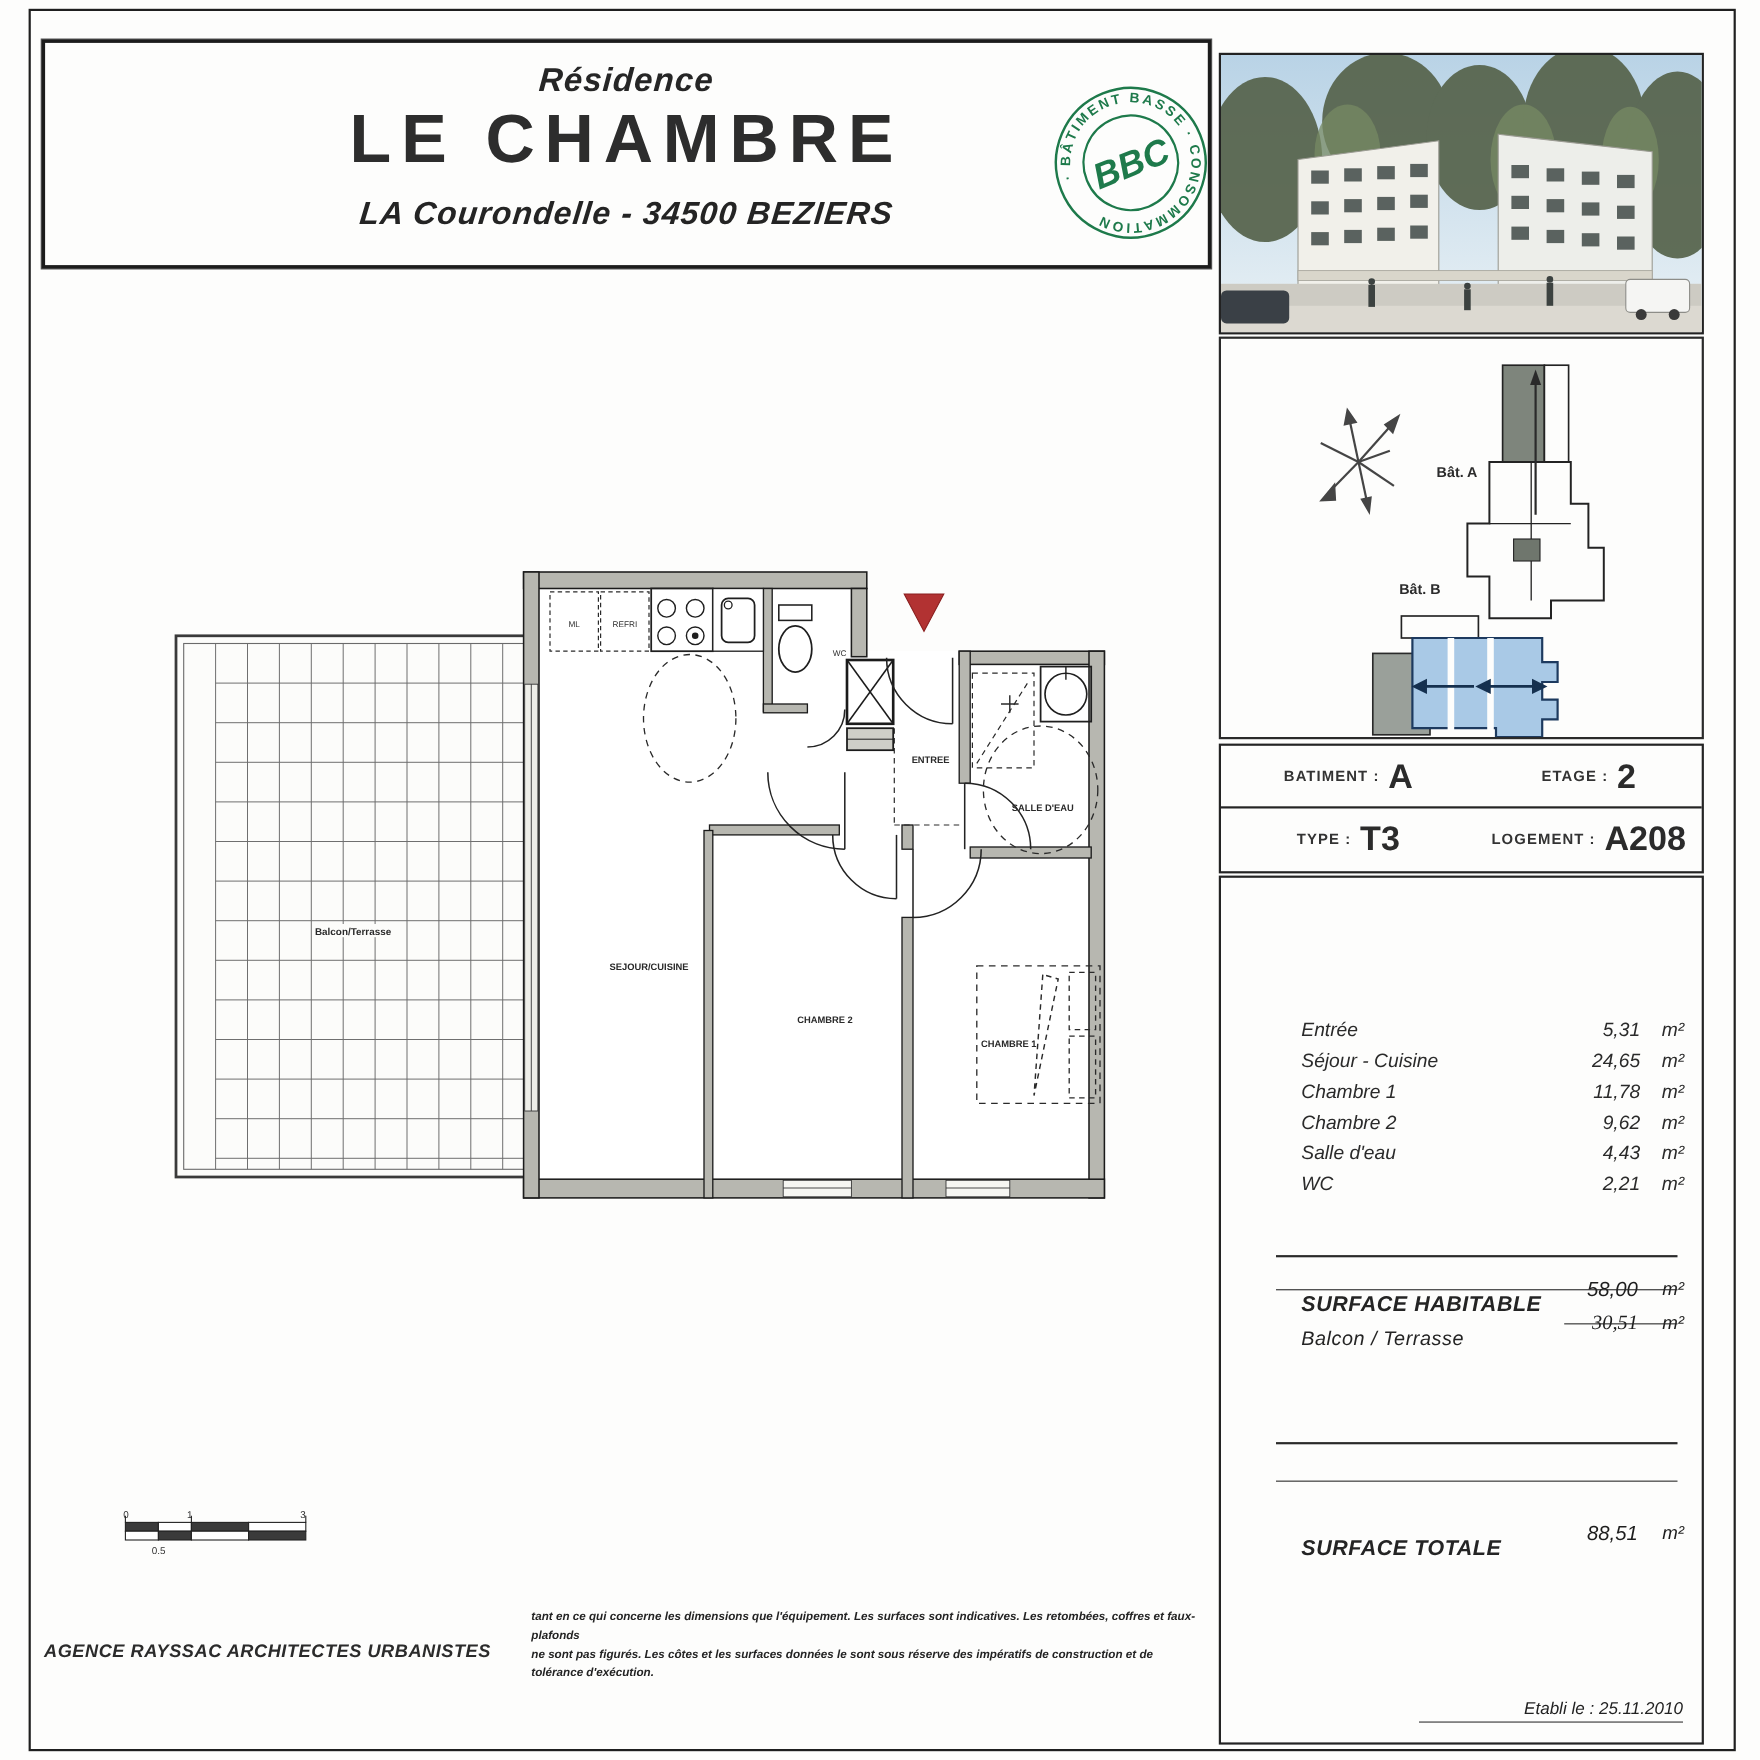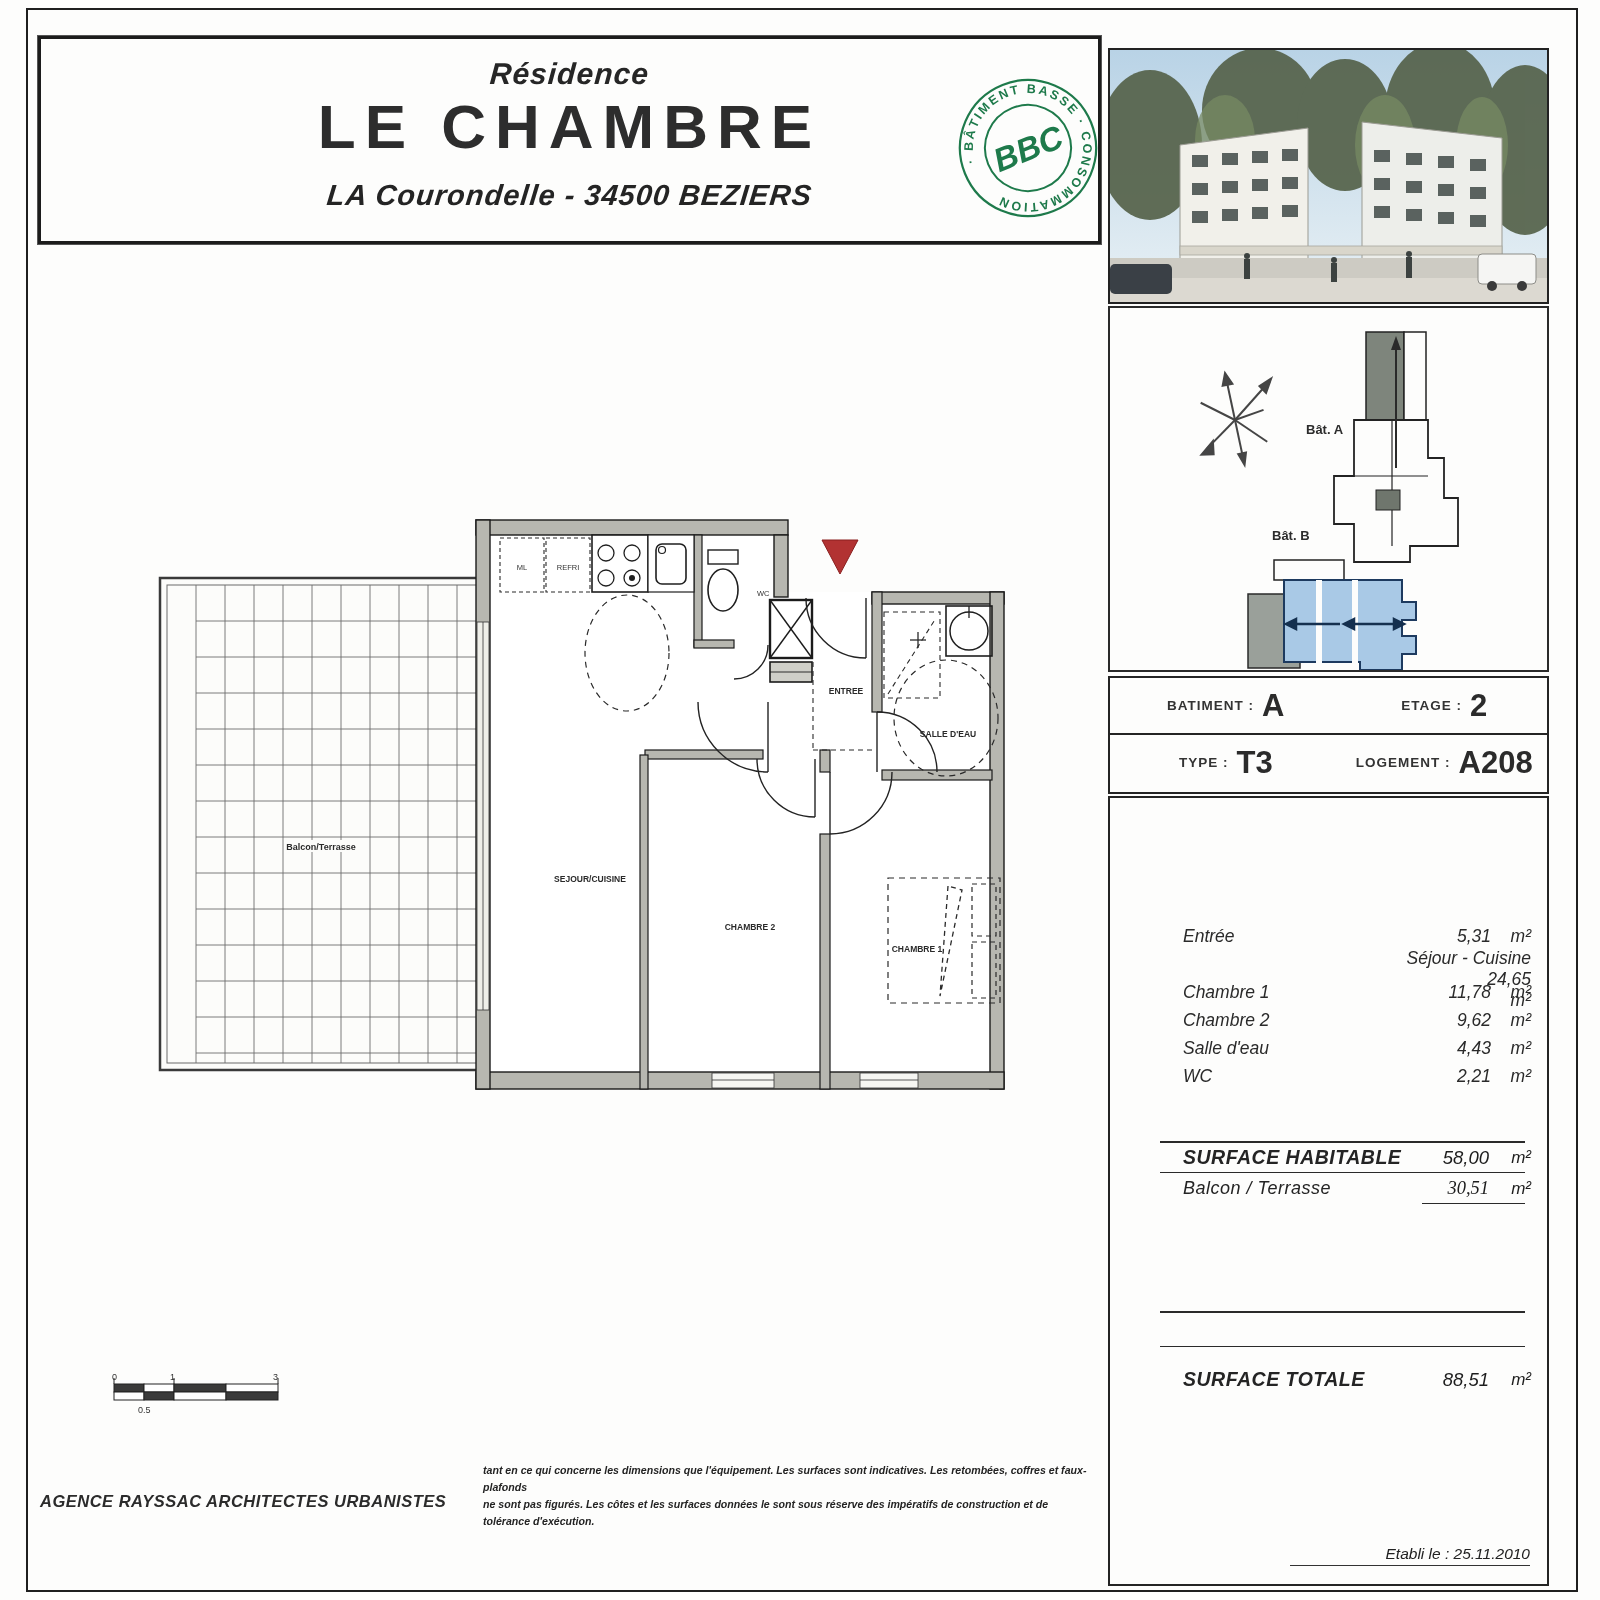--- a/index.html
+++ b/index.html
@@ -30,21 +30,21 @@
   .info-value{font-size:31px;font-weight:600;color:#2b2b2b;}
   #detail-panel{left:1108px;top:796px;width:437px;height:786px;border:2px solid #242424;}
   .room-row{position:absolute;left:72px;width:348px;height:27px;display:flex;align-items:flex-end;
             font-style:italic;font-size:17.5px;color:#2a2a2a;}
   .room-label{flex:1;}
   .room-val{width:66px;text-align:right;font-weight:500;}
   .room-unit{width:40px;text-align:right;font-style:italic;}
   .rule{position:absolute;height:0;border-top:2.5px solid #2a2a2a;}
   .rule.thin{border-top-width:1.5px;}
   .sum-row{position:absolute;left:52px;width:372px;display:flex;align-items:center;}
-  .sum-label{flex:1;font-style:italic;font-weight:700;font-size:19.5px;letter-spacing:.5px;color:#242424;}
+  .sum-label{flex:1;font-style:italic;font-weight:700;font-size:19.5px;letter-spacing:.5px;color:#242424;margin-top:29px;}
   .sum-label.norm{font-weight:500;font-size:18px;}
   .sum-val{width:76px;text-align:right;font-style:italic;font-weight:400;font-size:18.5px;}
   .sum-val.norm{font-weight:500;font-family:Liberation Serif, serif;}
   .sum-unit{width:42px;text-align:right;font-style:italic;font-size:17px;}
   #date-line{left:1290px;top:1545px;width:240px;text-align:right;font-style:italic;font-size:15.5px;
              color:#222;border-bottom:1.5px solid #333;padding-bottom:2px;}
   
   #visa-box{left:928px;top:1263px;width:158px;height:180px;border:2px solid #2a2a2a;}
   #visa-box .visa-label{position:absolute;top:8px;width:100%;text-align:center;font-style:italic;
                         font-size:17px;color:#242424;}
@@ -229,21 +229,21 @@
     </div>
   </div>
 
   <div class="abs" id="detail-panel"></div>
 
   <div class="abs room-row" style="left:1183px;top:920px;width:348px;">
     <span class="room-label">Entrée</span>
     <span class="room-val">5,31</span>
     <span class="room-unit">m²</span>
   </div>
-  <div class="abs room-row" style="left:1183px;top:948px;width:348px;flex-direction:column;">
+  <div class="abs room-row" style="left:1183px;top:948px;width:348px;">
     <span class="room-label">Séjour - Cuisine</span>
     <span class="room-val">24,65</span>
     <span class="room-unit">m²</span>
   </div>
   <div class="abs room-row" style="left:1183px;top:976px;width:348px;">
     <span class="room-label">Chambre 1</span>
     <span class="room-val">11,78</span>
     <span class="room-unit">m²</span>
   </div>
   <div class="abs room-row" style="left:1183px;top:1004px;width:348px;">

